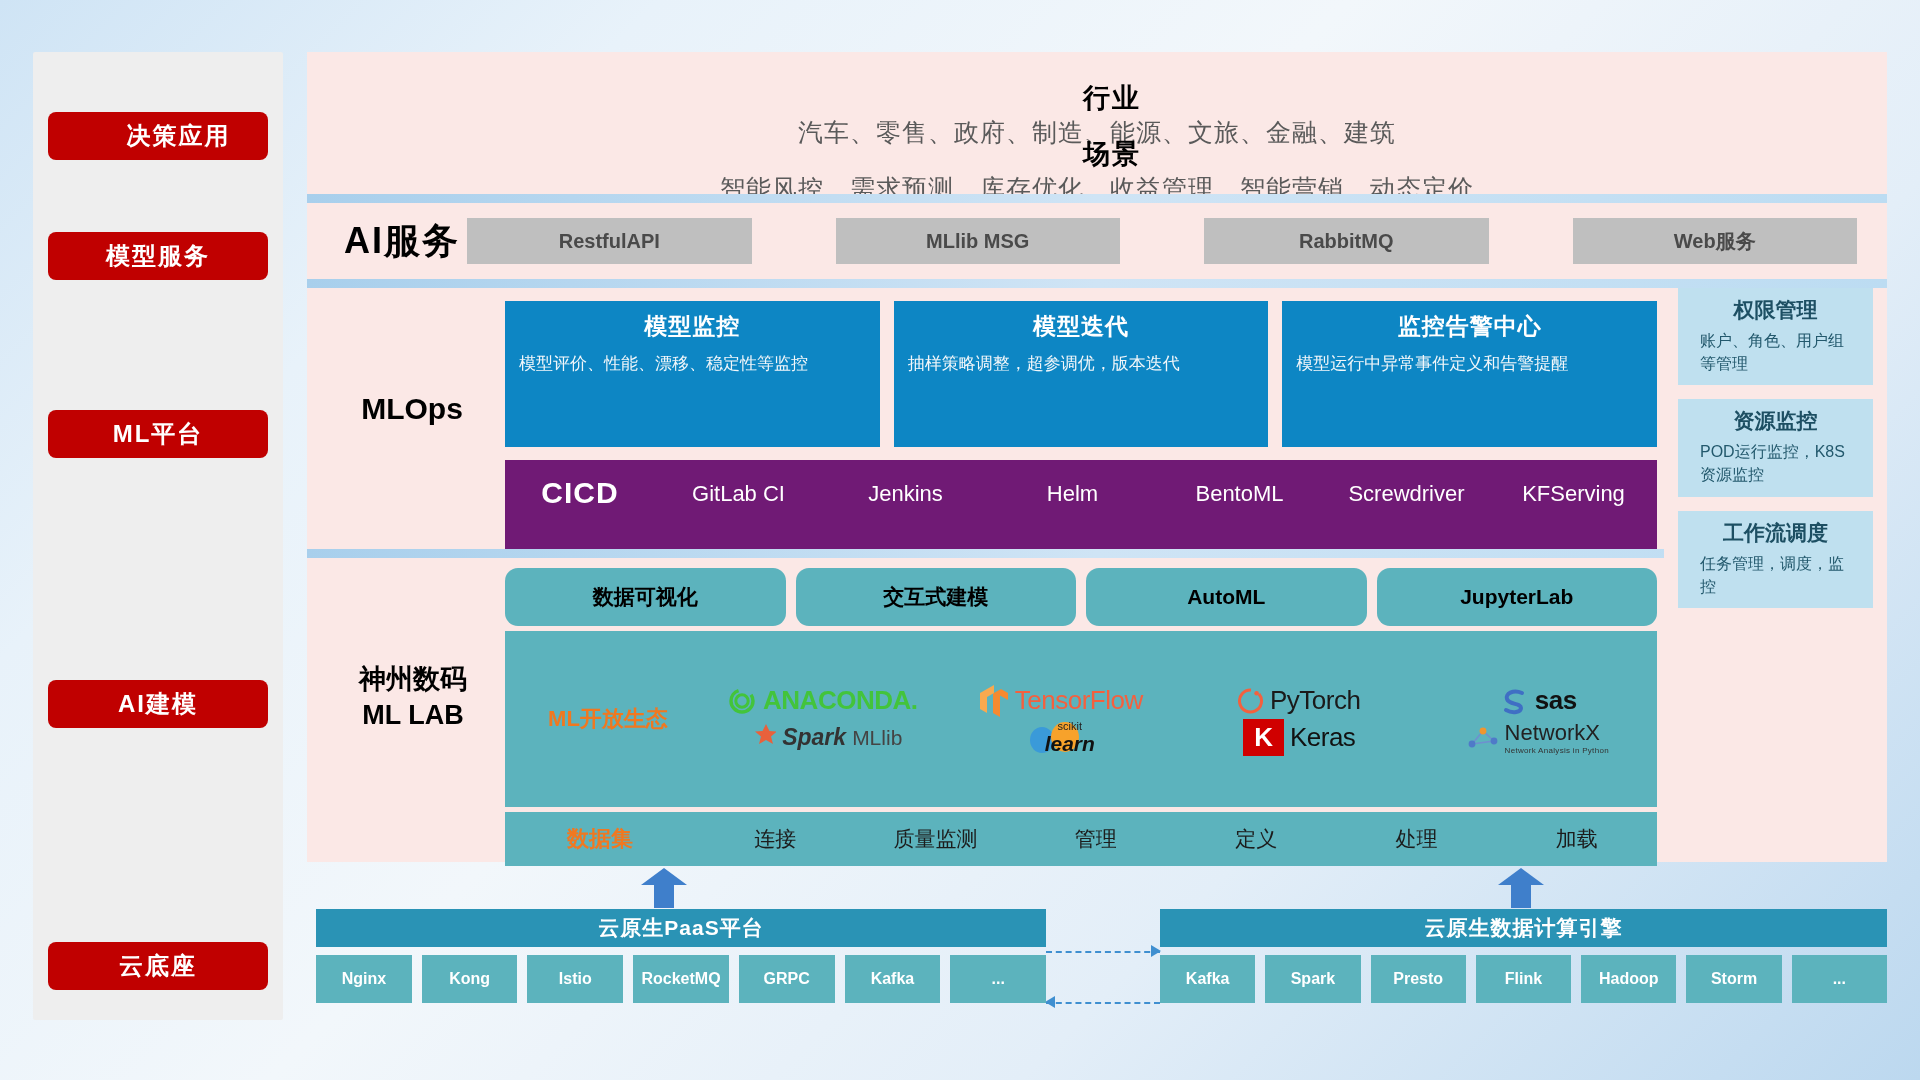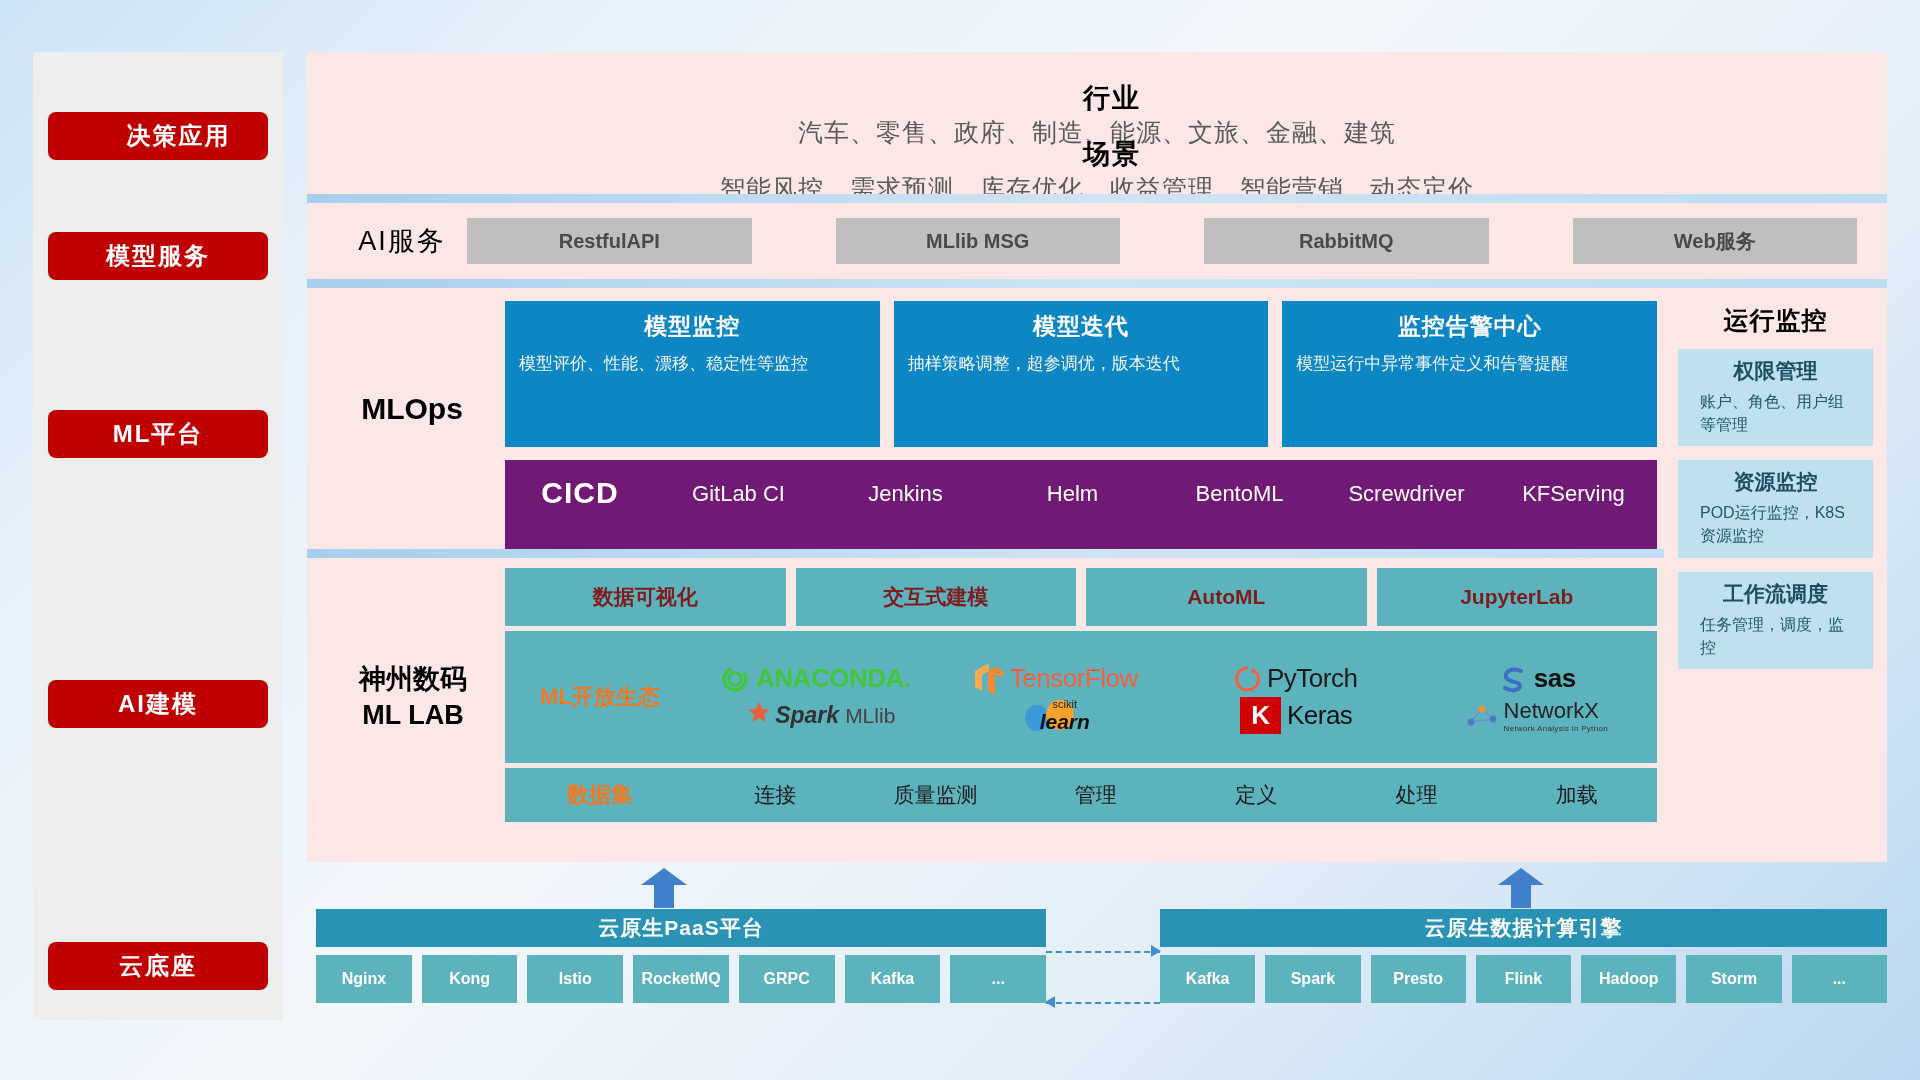--- a/index.html
+++ b/index.html
@@ -34,21 +34,21 @@
   #band1 { top:52px; height:142px; }
   .r1row { position:absolute; left:0; width:100%; display:flex; align-items:center;flex-direction:column; }
   .r1lab { width:130px; text-align:center; font-size:27px; font-weight:bold; color:#000;
            margin-left:30px; letter-spacing:2px; }
   .r1val { font-size:25px; color:#5a5a5a; letter-spacing:1px; }
   #band1 .r1row.a { top:28px; } #band1 .r1row.b { top:84px; }
 
   
   #band2 { top:203px; height:76px; display:flex; align-items:center; }
   .r2lab { width:130px; margin-left:30px; text-align:center;
-           font-size:27px; font-weight:normal; color:#000; letter-spacing:2px; }
+           font-size:36px; font-weight:bold; color:#000; letter-spacing:2px; }
   .r2chips { flex:1; display:flex; gap:84px; padding-right:30px; }
   .chip-gray { flex:1; height:46px; background:#bfbfbf; color:#4a4a4a;
                font-size:20px; font-weight:bold; display:flex;
                align-items:center; justify-content:center; }
 
   
   #band3 { top:288px; height:261px; }
   .r3lab { position:absolute; left:30px; top:104px; width:150px; text-align:center;
            font-size:30px; font-weight:bold; color:#000; }
   .mlops-cards { position:absolute; left:198px; top:13px; width:1152px;
@@ -63,24 +63,24 @@
   .cicd .tools { flex:1; display:flex; padding-top:20px; }
   .cicd .tools span { flex:1; text-align:center; color:#fff; font-size:22px;
                       line-height:1.25; padding:0 4px; word-break:break-all; }
 
   
   #band4 { top:558px; height:304px; }
   .r4lab { position:absolute; left:22px; top:104px; width:168px; text-align:center;
            font-size:27px; font-weight:bold; color:#000; line-height:1.32; }
   .mllab { position:absolute; left:198px; top:10px; width:1152px; }
   .mlrow1 { display:flex; gap:10px; }
-  .tbtn { flex:1; height:58px; background:#5cb3bd; color:#7f1d1d;
+  .tbtn { flex:1; height:58px; background:#5cb3bd; color:#000000;
           font-size:21px; font-weight:bold; display:flex;
-          align-items:center; justify-content:center; }
-  .eco { margin-top:5px; height:132px; background:#5cb3bd; display:flex; align-items:center; }
+          align-items:center; justify-content:center;border-radius:13px; }
+  .eco { margin-top:5px; height:176px; background:#5cb3bd; display:flex; align-items:center;padding-left:8px; }
   .eco-label { width:190px; flex:none; text-align:center; color:#f07820;
                font-size:22px; font-weight:bold; }
   .eco-logos { flex:1; display:grid; grid-template-columns:repeat(4,1fr);
                grid-template-rows:1fr 1fr; align-items:center; justify-items:center; }
   .dsrow { margin-top:5px; height:54px; background:#5cb3bd; display:flex; align-items:center; }
   .dsrow .head { width:190px; flex:none; text-align:center; color:#f07820;
                  font-size:22px; font-weight:bold; }
   .dsrow .items { flex:1; display:flex; }
   .dsrow .items span { flex:1; text-align:center; color:#1c1c1c; font-size:21px; }
 
@@ -293,21 +293,20 @@
           <span>管理</span>
           <span>定义</span>
           <span>处理</span>
           <span>加载</span>
         </div>
       </div>
     </div>
   </div>
 
   <div class="moncol">
-    <div class="montitle">运行监控</div>
     <div class="moncard">
       <h4>权限管理</h4>
       <p>账户、角色、用户组等管理</p>
     </div>
     <div class="moncard">
       <h4>资源监控</h4>
       <p>POD运行监控，K8S资源监控</p>
     </div>
     <div class="moncard">
       <h4>工作流调度</h4>

